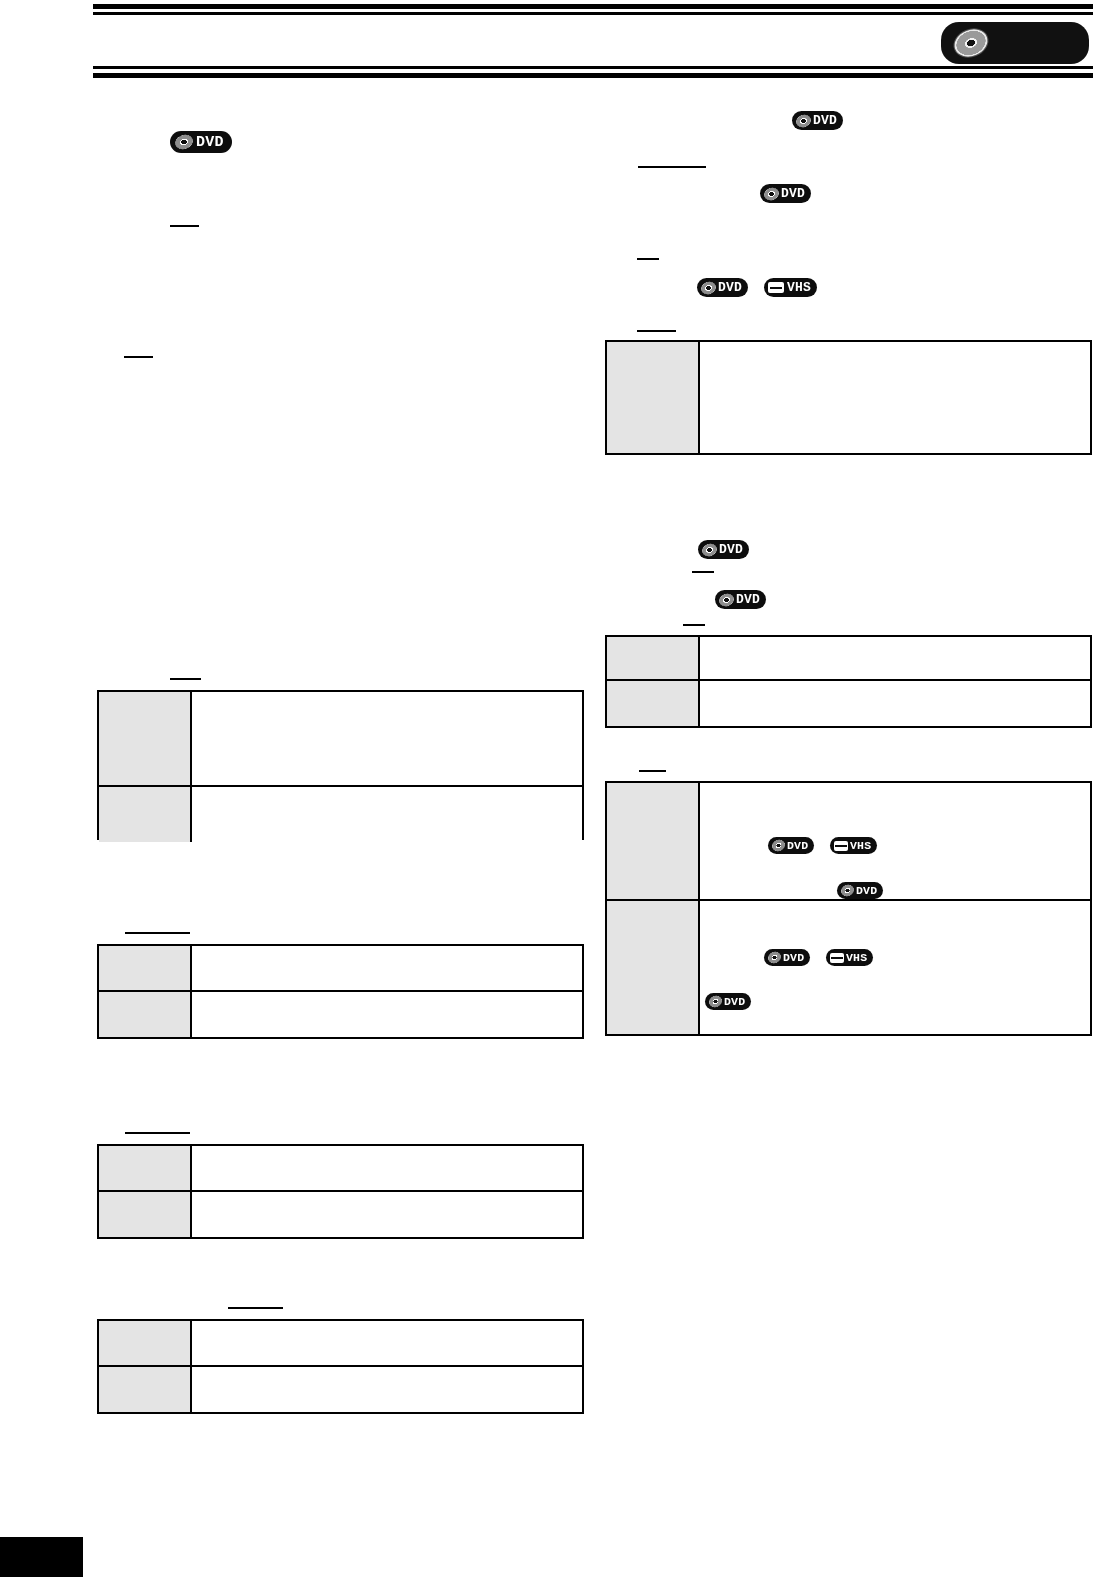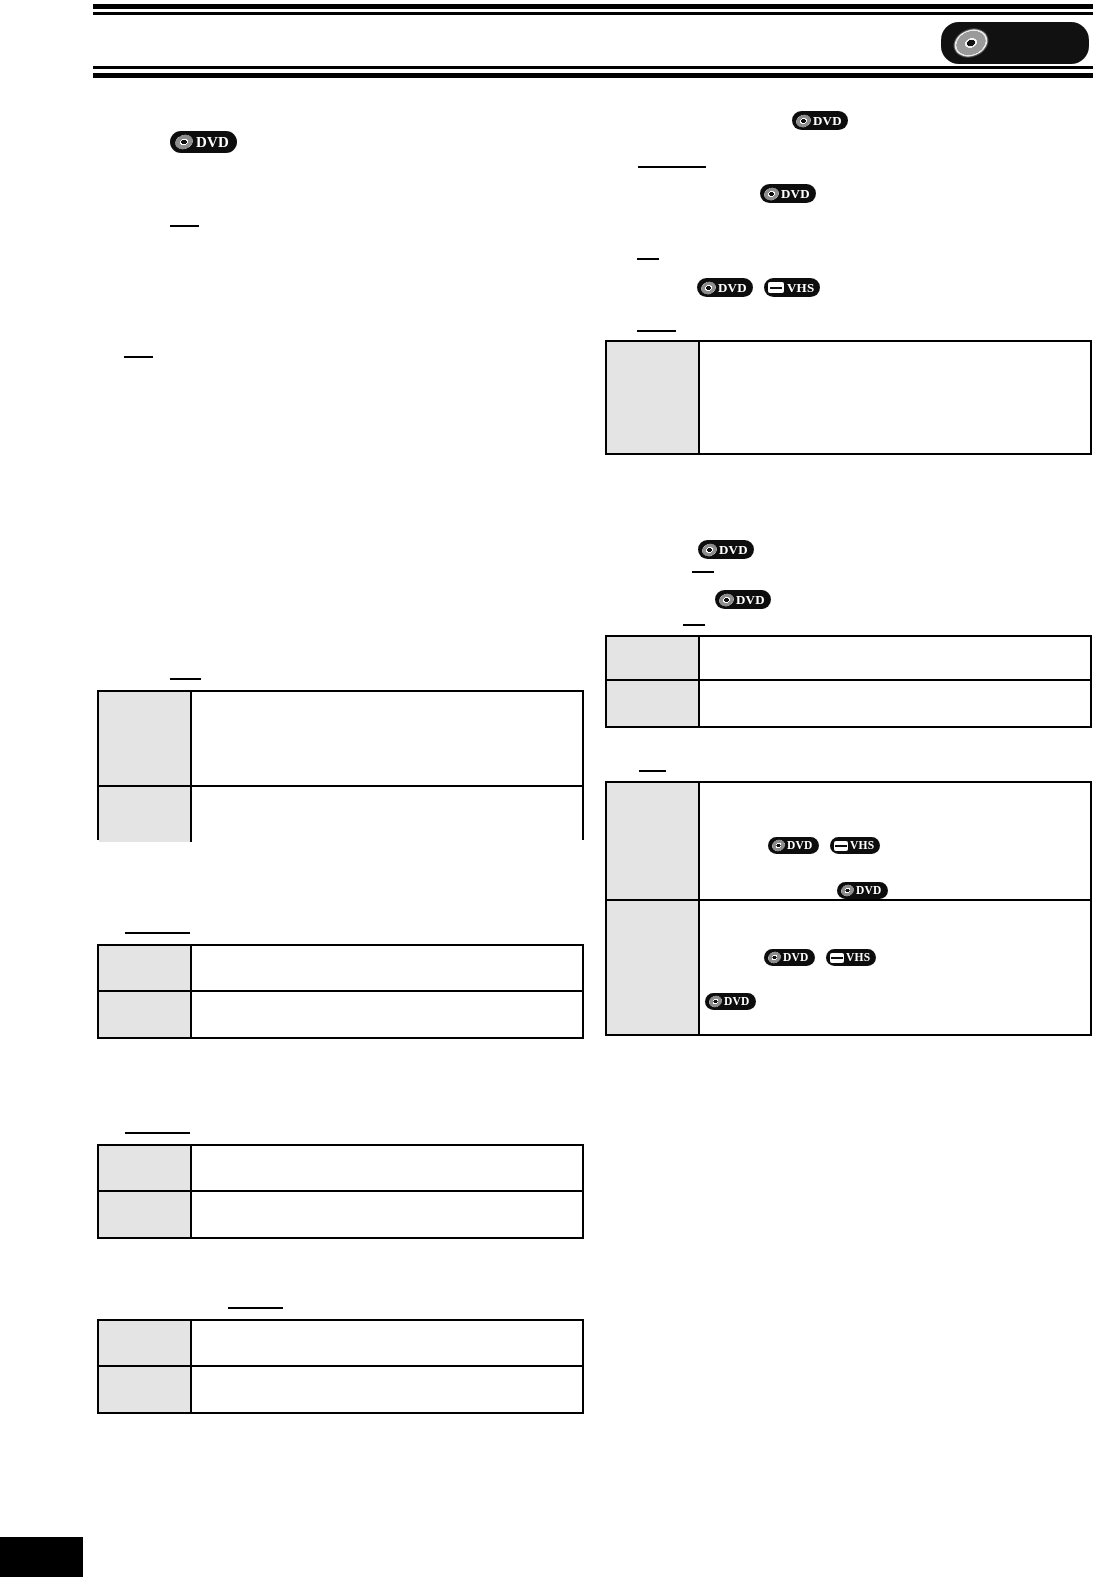--- a/index.html
+++ b/index.html
@@ -29,21 +29,21 @@
 
   
   .badge{
     position:absolute;display:inline-flex;align-items:center;
     background:#0d0d0d;border-radius:999px;color:#ffffff;
     font-weight:bold;letter-spacing:.2px;
     padding:0 6px 0 4px;box-sizing:border-box;
     line-height:1;user-select:none;white-space:nowrap;
   }
   .badge .glyph{display:inline-block;flex:0 0 auto;}
-  .badge .txt{display:inline-block;font-family:Liberation Serif, serif;}
+  .badge .txt{display:inline-block;font-family:Liberation Mono, monospace;}
 
   
   .glyph-disc{
     border-radius:50%;
     background:radial-gradient(ellipse at 50% 50%,
         #0d0d0d 0 22%, #ffffff 23% 32%, #8d8d8d 33% 66%,
         #dcdcdc 67% 82%, #a0a0a0 83% 100%);
     transform:rotate(-20deg);
   }
   

